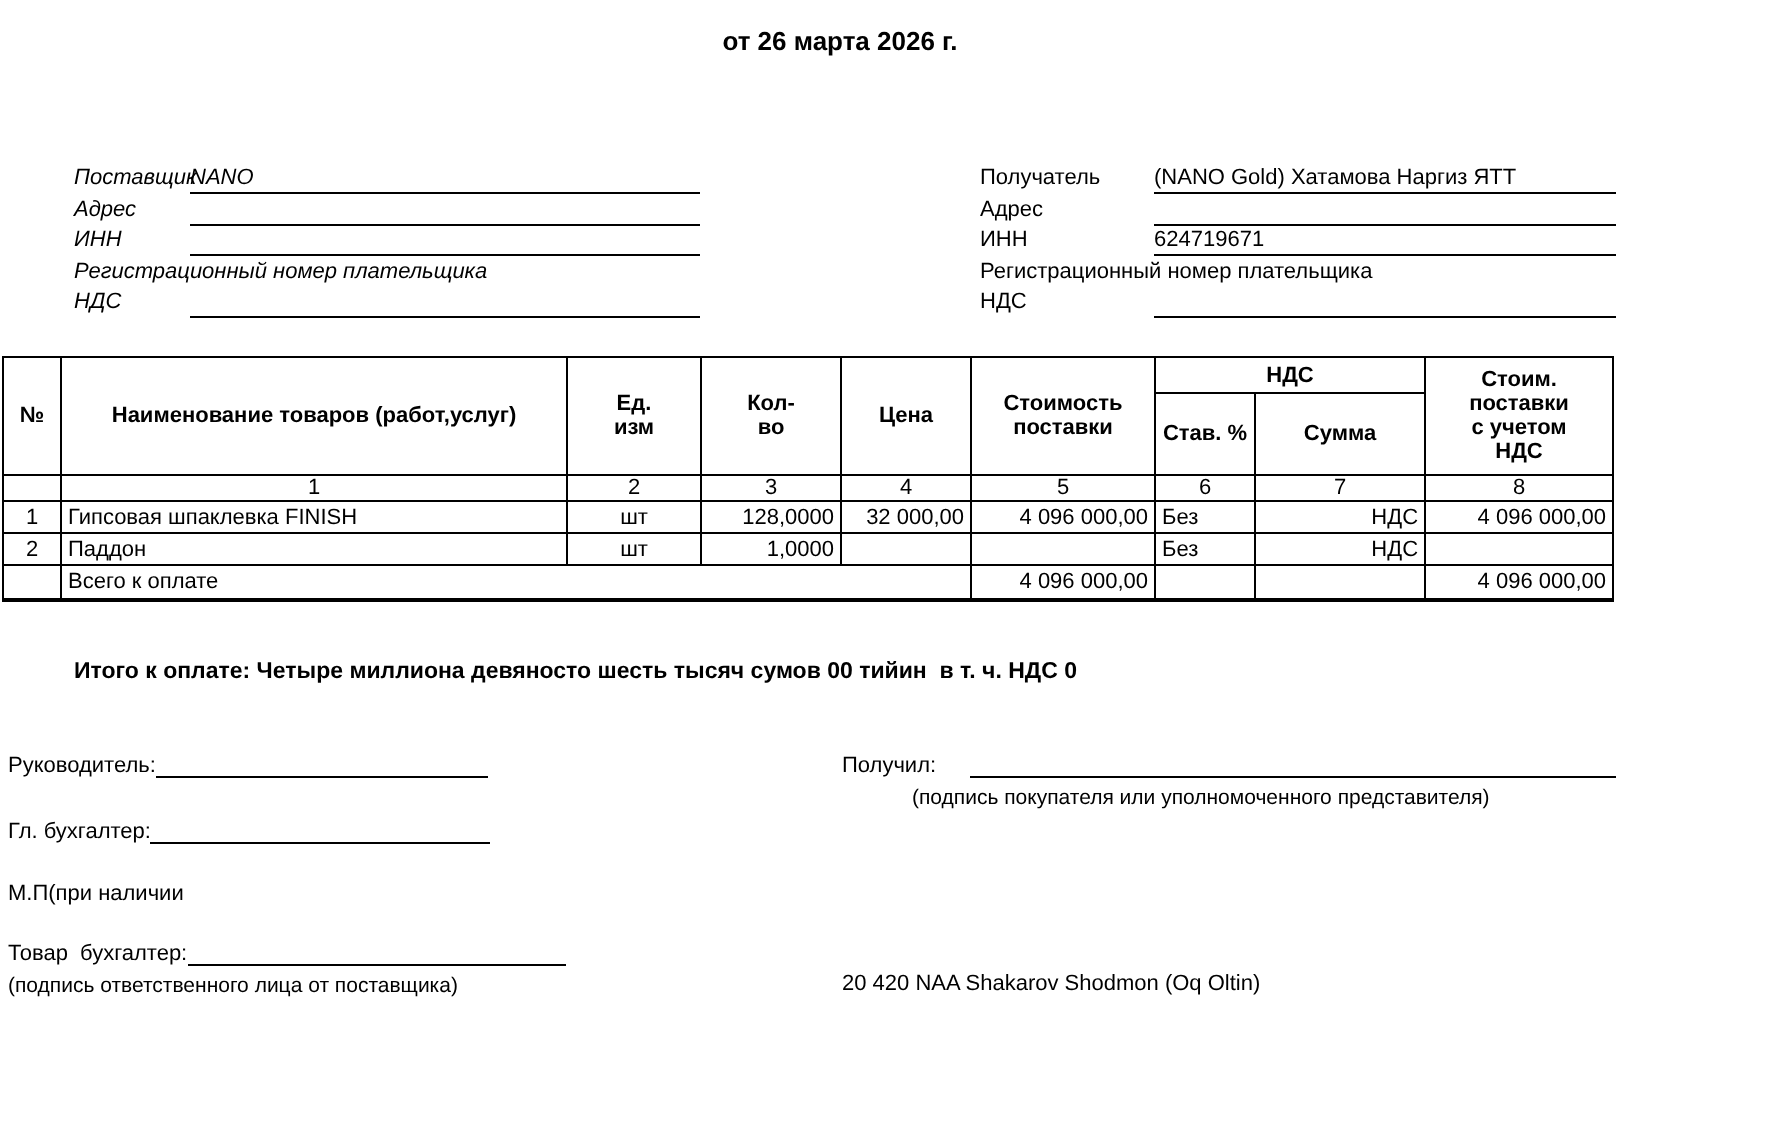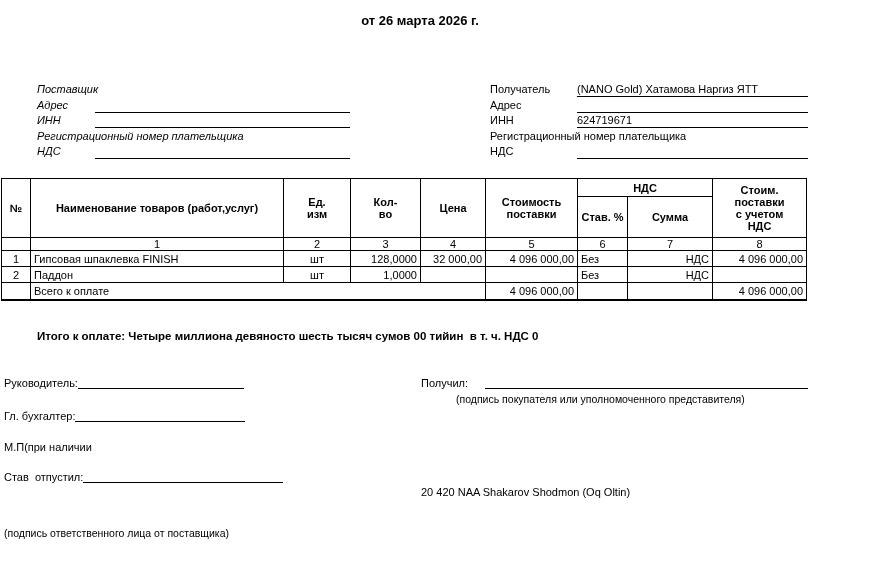--- a/index.html
+++ b/index.html
@@ -57,20 +57,21 @@
 </head>
 <body>
 
 <div class="abs title-block">
   <div class="title-line2">от 26 марта 2026 г.</div>
 </div>
 
 <div class="abs party party-left">
   <div class="fieldrow">
     <span class="lbl">Поставщик</span>
+    <span class="val">NANO</span>
   </div>
   <div class="fieldrow">
     <span class="lbl">Адрес</span>
     <span class="val"></span>
   </div>
   <div class="fieldrow">
     <span class="lbl">ИНН</span>
     <span class="val"></span>
   </div>
   <div class="fieldrow noline">
@@ -195,18 +196,18 @@
 <div class="abs note" style="left:456px;top:393px;">(подпись покупателя или уполномоченного представителя)</div>
 
 <div class="abs sig sigrow" style="left:4px;top:409px;width:241px;">
   <span class="slbl">Гл. бухгалтер:</span>
   <span class="sline"></span>
 </div>
 
 <div class="abs sig clip" style="left:4px;top:441px;width:102px;">М.П(при наличии</div>
 
 <div class="abs sig sigrow" style="left:4px;top:470px;width:279px;">
-  <span class="slbl">Став  отпустил:</span>
-  <span class="sline"></span>
-</div>
-<div class="abs note" style="left:4px;top:487px;margin-top:40px;">(подпись ответственного лица от поставщика)</div>
+  <span class="slbl">Товар  бухгалтер:</span>
+  <span class="sline"></span>
+</div>
+<div class="abs note" style="left:4px;top:487px;">(подпись ответственного лица от поставщика)</div>
 
 <div class="abs sig" style="left:421px;top:486px;">20 420 NAA Shakarov Shodmon (Oq Oltin)</div>
 
 </body></html>

